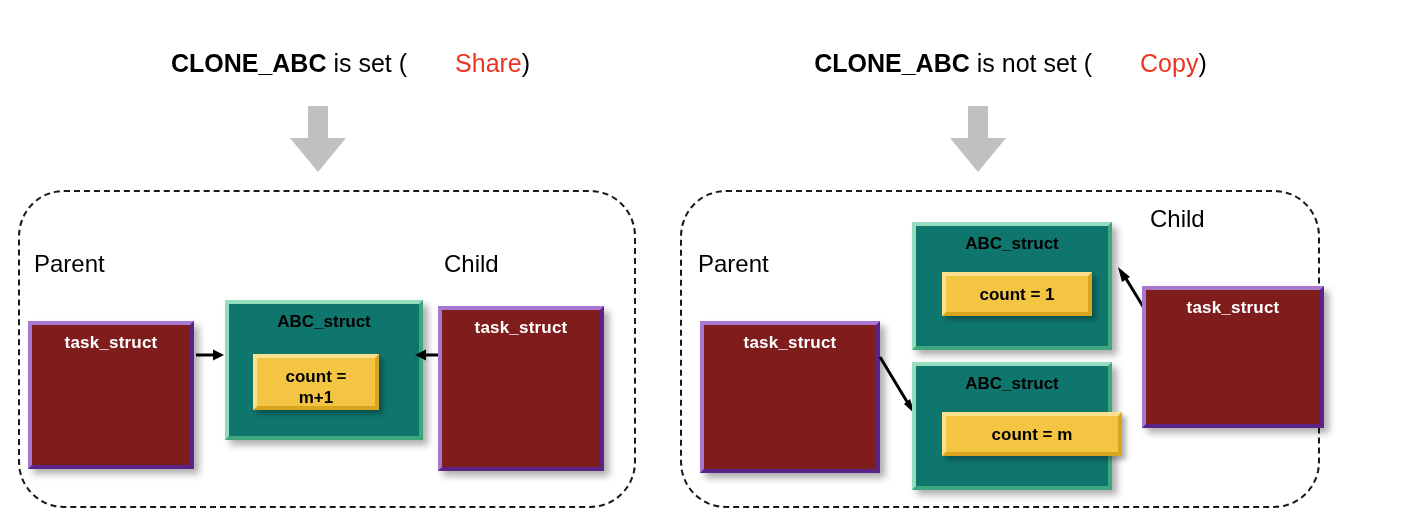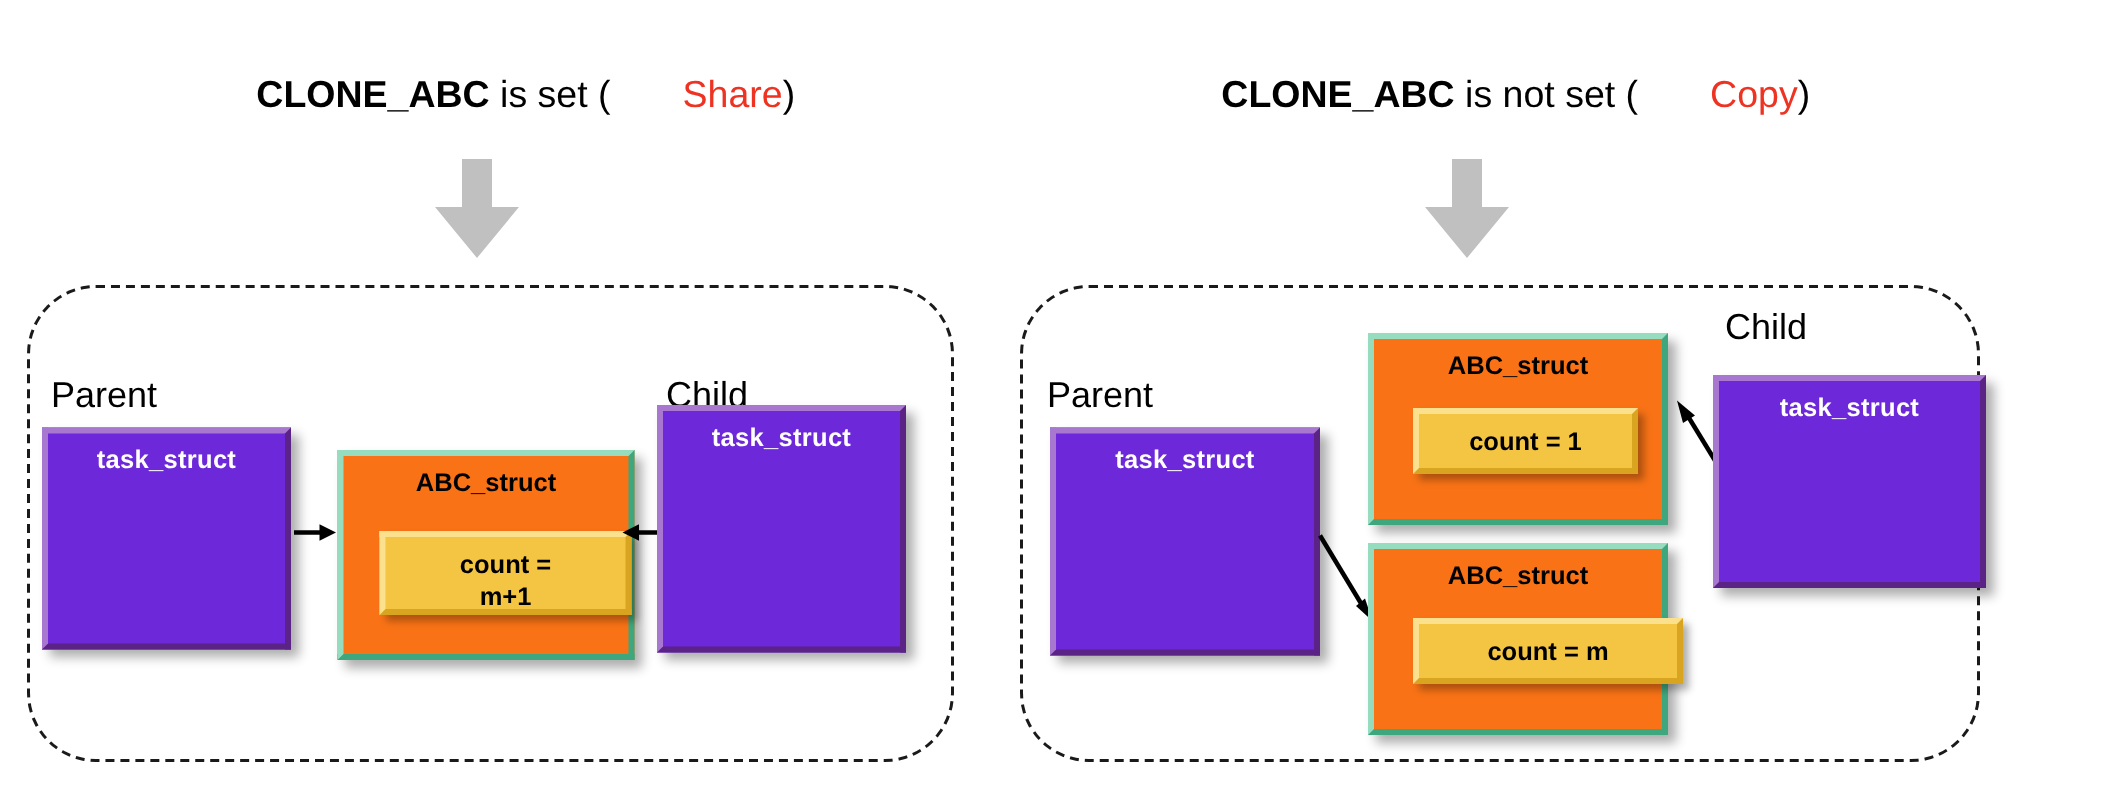--- a/index.html
+++ b/index.html
@@ -57,41 +57,42 @@
 
   
   .box {
     position: absolute;
     box-sizing: border-box;
     box-shadow: 5px 5px 7px rgba(0,0,0,0.32);
   }
 
   
   .box-purple {
-    background: #6d28d9;
+    background: #7f1d1d;
     border-top: 4px solid #a877cf;
     border-left: 4px solid #a877cf;
     border-right: 4px solid #5b2385;
     border-bottom: 4px solid #5b2385;
+    margin-top: 36px;
   }
   .box-purple .label {
     position: absolute;
     top: 8px;
     left: 0;
     right: 0;
     text-align: center;
     color: #ffffff;
     font-weight: bold;
     font-size: 17px;
     letter-spacing: 0.2px;
   }
 
   
   .box-green {
-    background: #f97316;
+    background: #0f766e;
     border-top: 4px solid #95ddbe;
     border-left: 4px solid #95ddbe;
     border-right: 4px solid #3fa77d;
     border-bottom: 4px solid #3fa77d;
   }
   .box-green .label {
     position: absolute;
     top: 8px;
     left: 0;
     right: 0;
@@ -164,21 +165,21 @@
 
   <div class="connector" style="left:196px; top:345px;">
     <svg width="30" height="20" viewBox="0 0 30 20">
       <line x1="0" y1="10" x2="19" y2="10" stroke="#000" stroke-width="3"></line>
       <polygon points="28,10 17,4.5 17,15.5" fill="#000"></polygon>
     </svg>
   </div>
 
   <div class="box box-green" style="left:225px; top:300px; width:198px; height:140px;">
     <div class="label">ABC_struct</div>
-    <div class="box-yellow" style="left:24px; top:50px; width:168px; height:56px;">
+    <div class="box-yellow" style="left:24px; top:50px; width:126px; height:56px;">
       <div class="label">count =
 m+1</div>
     </div>
   </div>
 
   <div class="connector" style="left:412px; top:345px;">
     <svg width="32" height="20" viewBox="0 0 32 20">
       <line x1="32" y1="10" x2="12" y2="10" stroke="#000" stroke-width="3"></line>
       <polygon points="3,10 14,4.5 14,15.5" fill="#000"></polygon>
     </svg>

